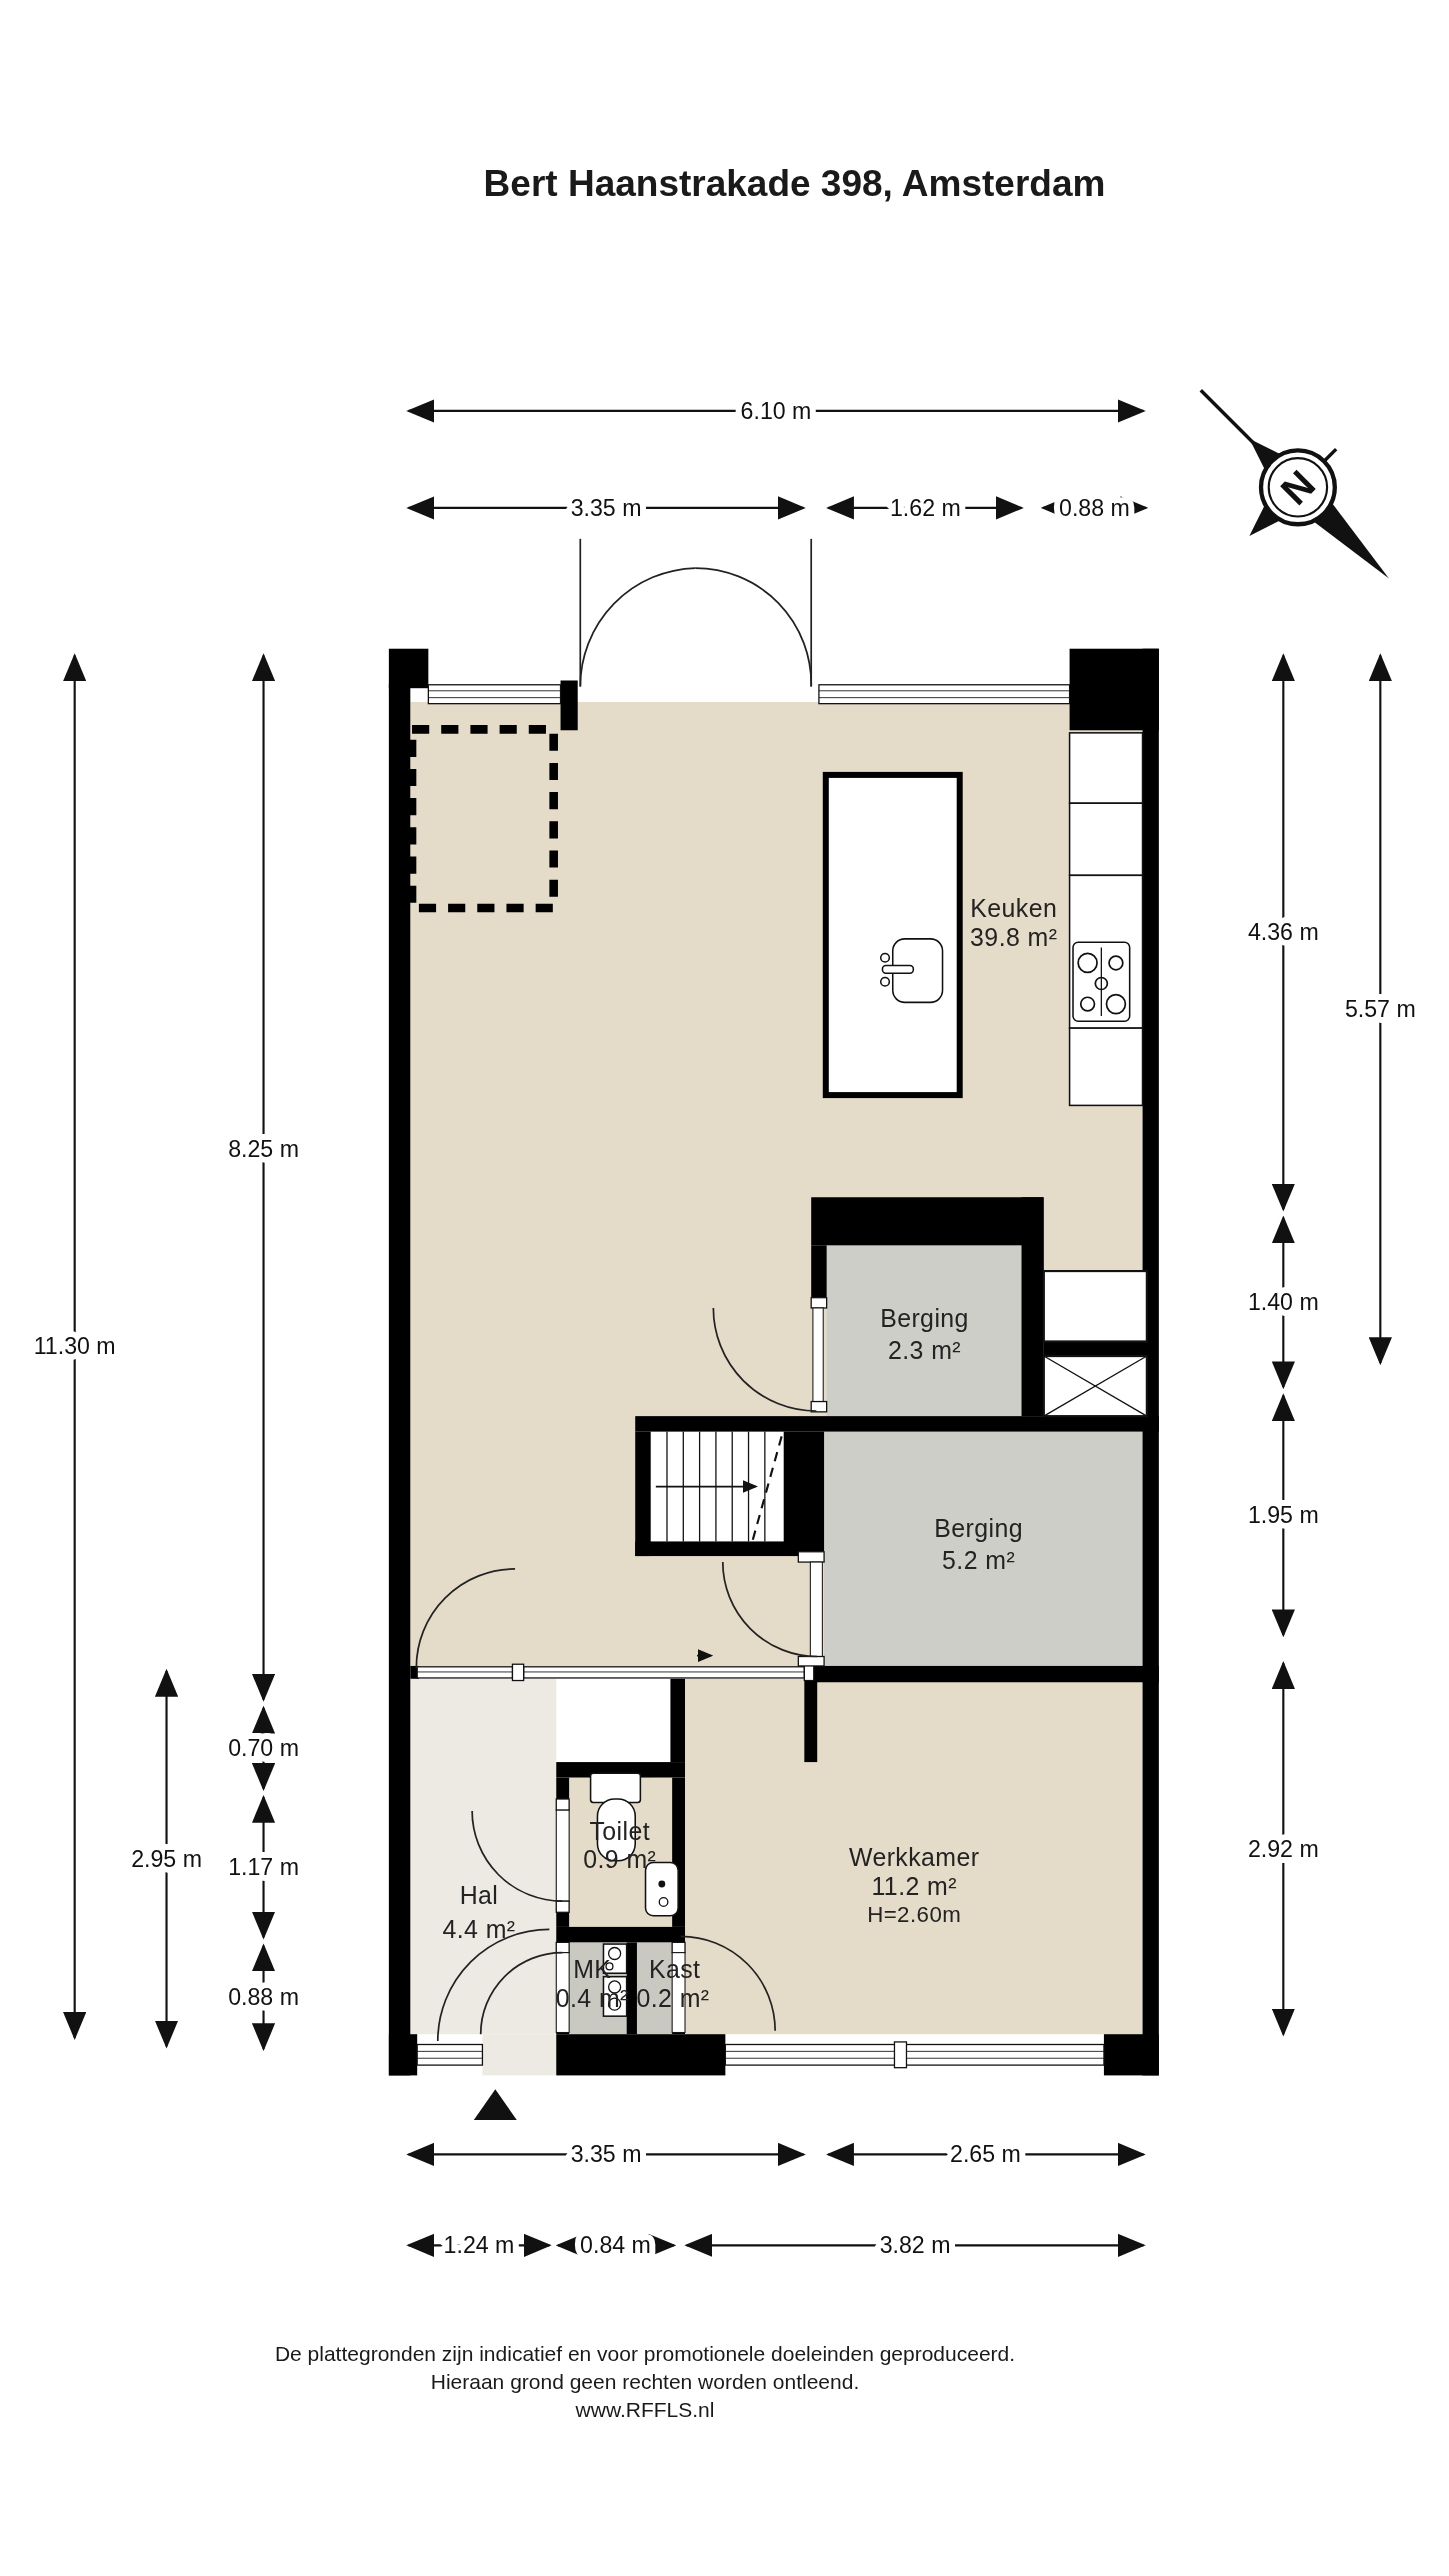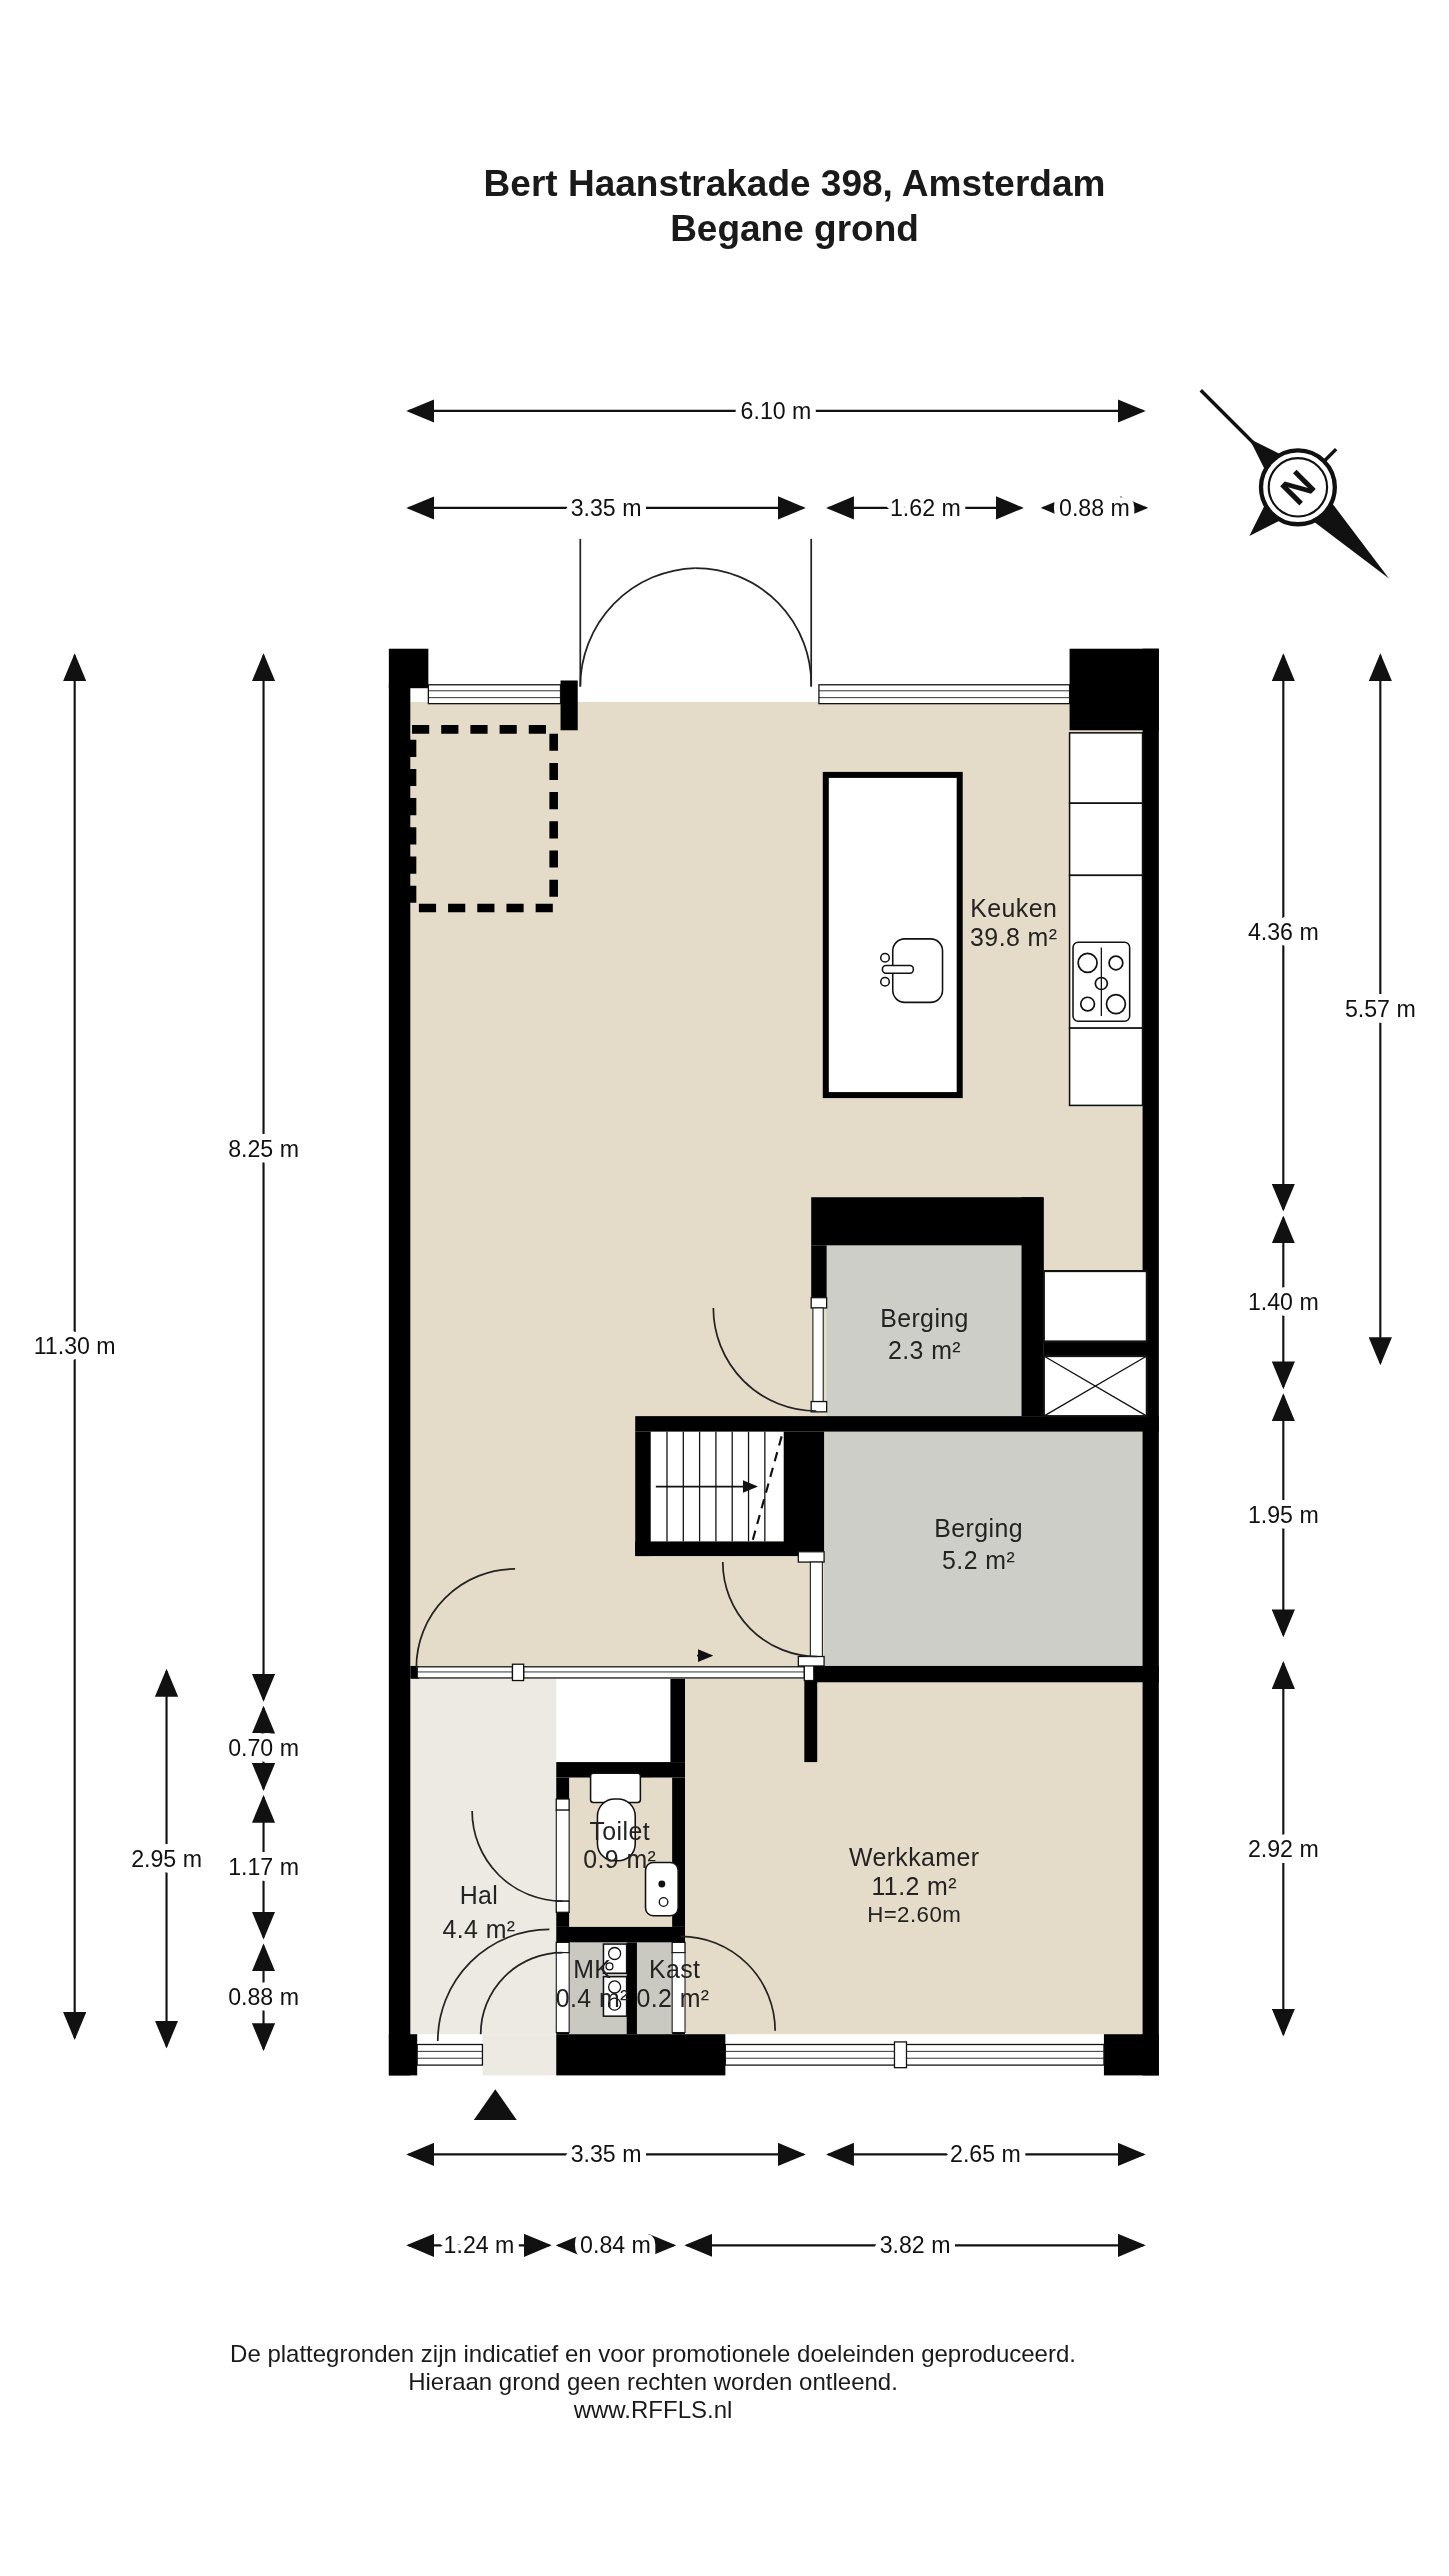--- a/index.html
+++ b/index.html
@@ -1,21 +1,21 @@
 <!DOCTYPE html>
 <html style="font-size:13.7px"><head>
 <meta charset="utf-8">
 <style>
   html,body{margin:0;padding:0;background:#ffffff;}
   #page{position:relative;width:1449px;height:2576px;background:#ffffff;overflow:hidden;
         font-family:"Liberation Sans",sans-serif;margin-top:32px;}
   #title{position:absolute;left:322px;top:129px;width:945px;text-align:center;
          font-weight:bold;font-size:37px;line-height:45px;color:#1a1a1a;}
-  #footer{position:absolute;left:8px;top:2308px;width:1290px;text-align:center;
-          font-size:24px;line-height:28px;color:#1a1a1a;}
+  #footer{position:absolute;left:0;top:2308px;width:1290px;text-align:center;
+          font-size:21px;line-height:28px;color:#1a1a1a;}
   svg text{font-family:"Liberation Sans",sans-serif;}
   .dim{font-size:27px;text-anchor:middle;fill:#111;paint-order:stroke;stroke:#ffffff;
        stroke-width:14px;stroke-linejoin:round;}
   .room{font-size:29px;text-anchor:middle;fill:#232323;letter-spacing:0.5px;}
   .dimline{stroke:#111;stroke-width:2.5;}
   .wall{fill:#000;}
   .glass{fill:#fff;stroke:#111;stroke-width:1.5;}
   .gline{stroke:#111;stroke-width:1;}
   .jamb{fill:#fff;stroke:#111;stroke-width:1.5;}
   .leaf{fill:#fff;stroke:#111;stroke-width:1.2;}
@@ -23,21 +23,20 @@
   .fixt{fill:#fff;stroke:#111;stroke-width:1.8;}
   .thin{stroke:#111;stroke-width:1.5;}
 </style>
 </head>
 <body>
 
 <div id="page">
 
   <div id="title">
     <div>Bert Haanstrakade 398, Amsterdam</div>
-    <div>Begane grond</div>
   </div>
 
   <svg width="1449" height="2576" viewBox="0 0 1688 3000">
     <defs>
       <marker id="da" viewBox="0 0 12 10" refX="11" refY="5" markerWidth="13" markerHeight="11" orient="auto-start-reverse">
         <path d="M0,0L12,5L0,10z" fill="#111"></path>
       </marker>
       <marker id="sa" viewBox="0 0 12 10" refX="10" refY="5" markerWidth="9" markerHeight="8" orient="auto">
         <path d="M0,0L12,5L0,10z" fill="#111"></path>
       </marker>

